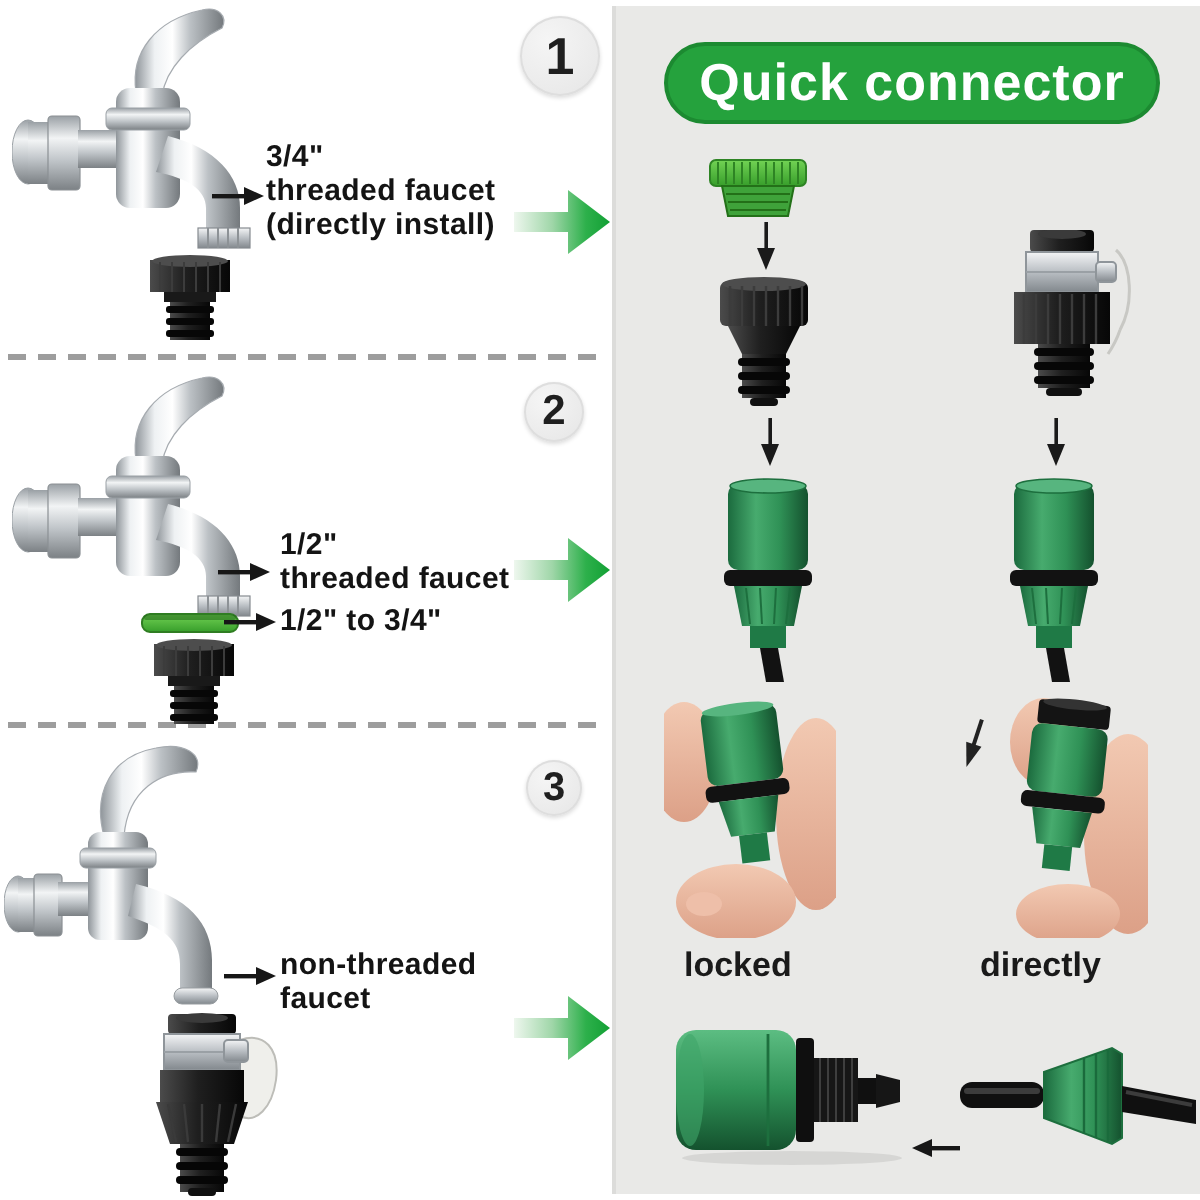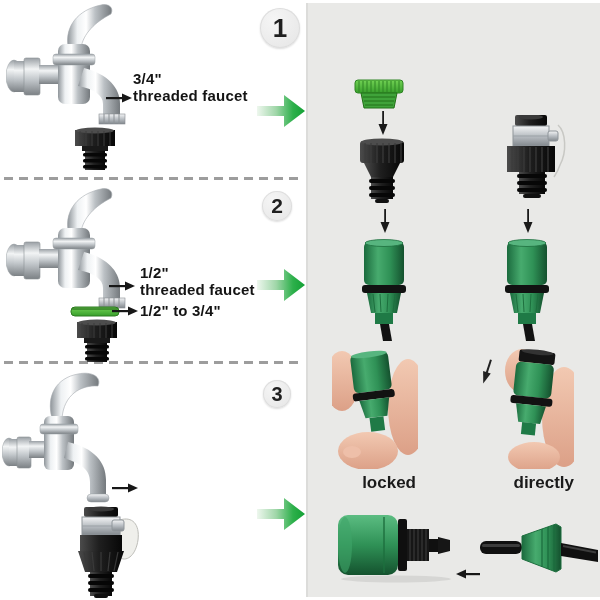--- a/index.html
+++ b/index.html
@@ -30,21 +30,21 @@
     background:radial-gradient(circle at 35% 30%, #f5f5f5 0%, #e9e9e9 75%, #e2e2e2 100%);
     box-shadow:0 1px 2px rgba(0,0,0,.14), inset 0 0 0 1px #dedede;
     display:flex;align-items:center;justify-content:center;
     font-weight:700;color:#1f1f1f;
   }
   .nb-1{left:260px;top:8px;width:40px;height:40px;font-size:26px;}
   .nb-2{left:262px;top:191px;width:30px;height:30px;font-size:21px;}
   .nb-3{left:263px;top:380px;width:28px;height:28px;font-size:20px;}
   
   .lbl{font-size:15px;line-height:17px;font-weight:600;color:#141414;letter-spacing:0.2px;white-space:nowrap;}
-  .pnl-lbl{font-size:17px;font-weight:700;color:#1a1a1a;text-align:right;}
+  .pnl-lbl{font-size:17px;font-weight:700;color:#1a1a1a;text-align:left;}
 </style>
 </head>
 <body>
 
 <div class="stage">
 
   <svg width="0" height="0" style="position:absolute" aria-hidden="true">
     <defs>
       <linearGradient id="gChrome" x1="0" y1="0" x2="1" y2="0">
         <stop offset="0" stop-color="#8f959a"></stop>
@@ -92,20 +92,23 @@
         <stop offset="0" stop-color="#eef7ee"></stop>
           <stop offset="0.4" stop-color="#9fd6a8"></stop>
         <stop offset="0.75" stop-color="#2db04b"></stop>
           <stop offset="1" stop-color="#12a034"></stop>
       </linearGradient>
     </defs>
   </svg>
 
   <div class="abs panel">
 
+    <div class="abs badge">
+      <span>Quick connector</span>
+    </div>
 
     <svg class="abs" style="left:46px;top:76px" width="50" height="30" viewBox="0 0 50 30">
       <rect x="1" y="1" width="48" height="13" rx="3" fill="url(#gBright)" stroke="#2e8424"></rect>
       <g stroke="#2e8424" stroke-width="1">
         <line x1="5" y1="2" x2="5" y2="13"></line>
           <line x1="9" y1="2" x2="9" y2="13"></line>
           <line x1="13" y1="2" x2="13" y2="13"></line>
         <line x1="17" y1="2" x2="17" y2="13"></line>
           <line x1="21" y1="2" x2="21" y2="13"></line>
           <line x1="25" y1="2" x2="25" y2="13"></line>
@@ -322,20 +325,21 @@
   </svg>
 
   <svg class="abs" style="left:106px;top:93px" width="26" height="10" viewBox="0 0 26 10">
     <rect x="0" y="4" width="17" height="2.2" fill="#171717"></rect>
       <polygon points="16,0.5 26,5 16,9.5" fill="#171717"></polygon>
   </svg>
 
   <div class="abs lbl" style="left:133px;top:70px">
     <div>3/4"</div>
     <div>threaded faucet</div>
+    <div>(directly install)</div>
   </div>
 
   <div class="abs num-badge nb-1">
     <span>1</span>
   </div>
 
   <svg class="abs" style="left:257px;top:94px" width="48" height="34" viewBox="0 0 48 34">
     <path d="M0,12 L27,12 L27,1 L48,17 L27,33 L27,22 L0,22 Z" fill="url(#gArrow)"></path>
   </svg>
 
@@ -436,20 +440,24 @@
     <rect x="20" y="75" width="26" height="4" rx="2" fill="#060606"></rect>
     <rect x="20" y="82" width="26" height="4" rx="2" fill="#060606"></rect>
     <rect x="26" y="88" width="14" height="4" rx="2" fill="#101010"></rect>
   </svg>
 
   <svg class="abs" style="left:112px;top:483px" width="26" height="10" viewBox="0 0 26 10">
     <rect x="0" y="4" width="17" height="2.2" fill="#171717"></rect>
       <polygon points="16,0.5 26,5 16,9.5" fill="#171717"></polygon>
   </svg>
 
+  <div class="abs lbl" style="left:140px;top:474px">
+    <div>non-threaded</div>
+    <div>faucet</div>
+  </div>
 
   <div class="abs num-badge nb-3">
     <span>3</span>
   </div>
 
   <svg class="abs" style="left:257px;top:497px" width="48" height="34" viewBox="0 0 48 34">
     <path d="M0,12 L27,12 L27,1 L48,17 L27,33 L27,22 L0,22 Z" fill="url(#gArrow)"></path>
   </svg>
 
 </div>

